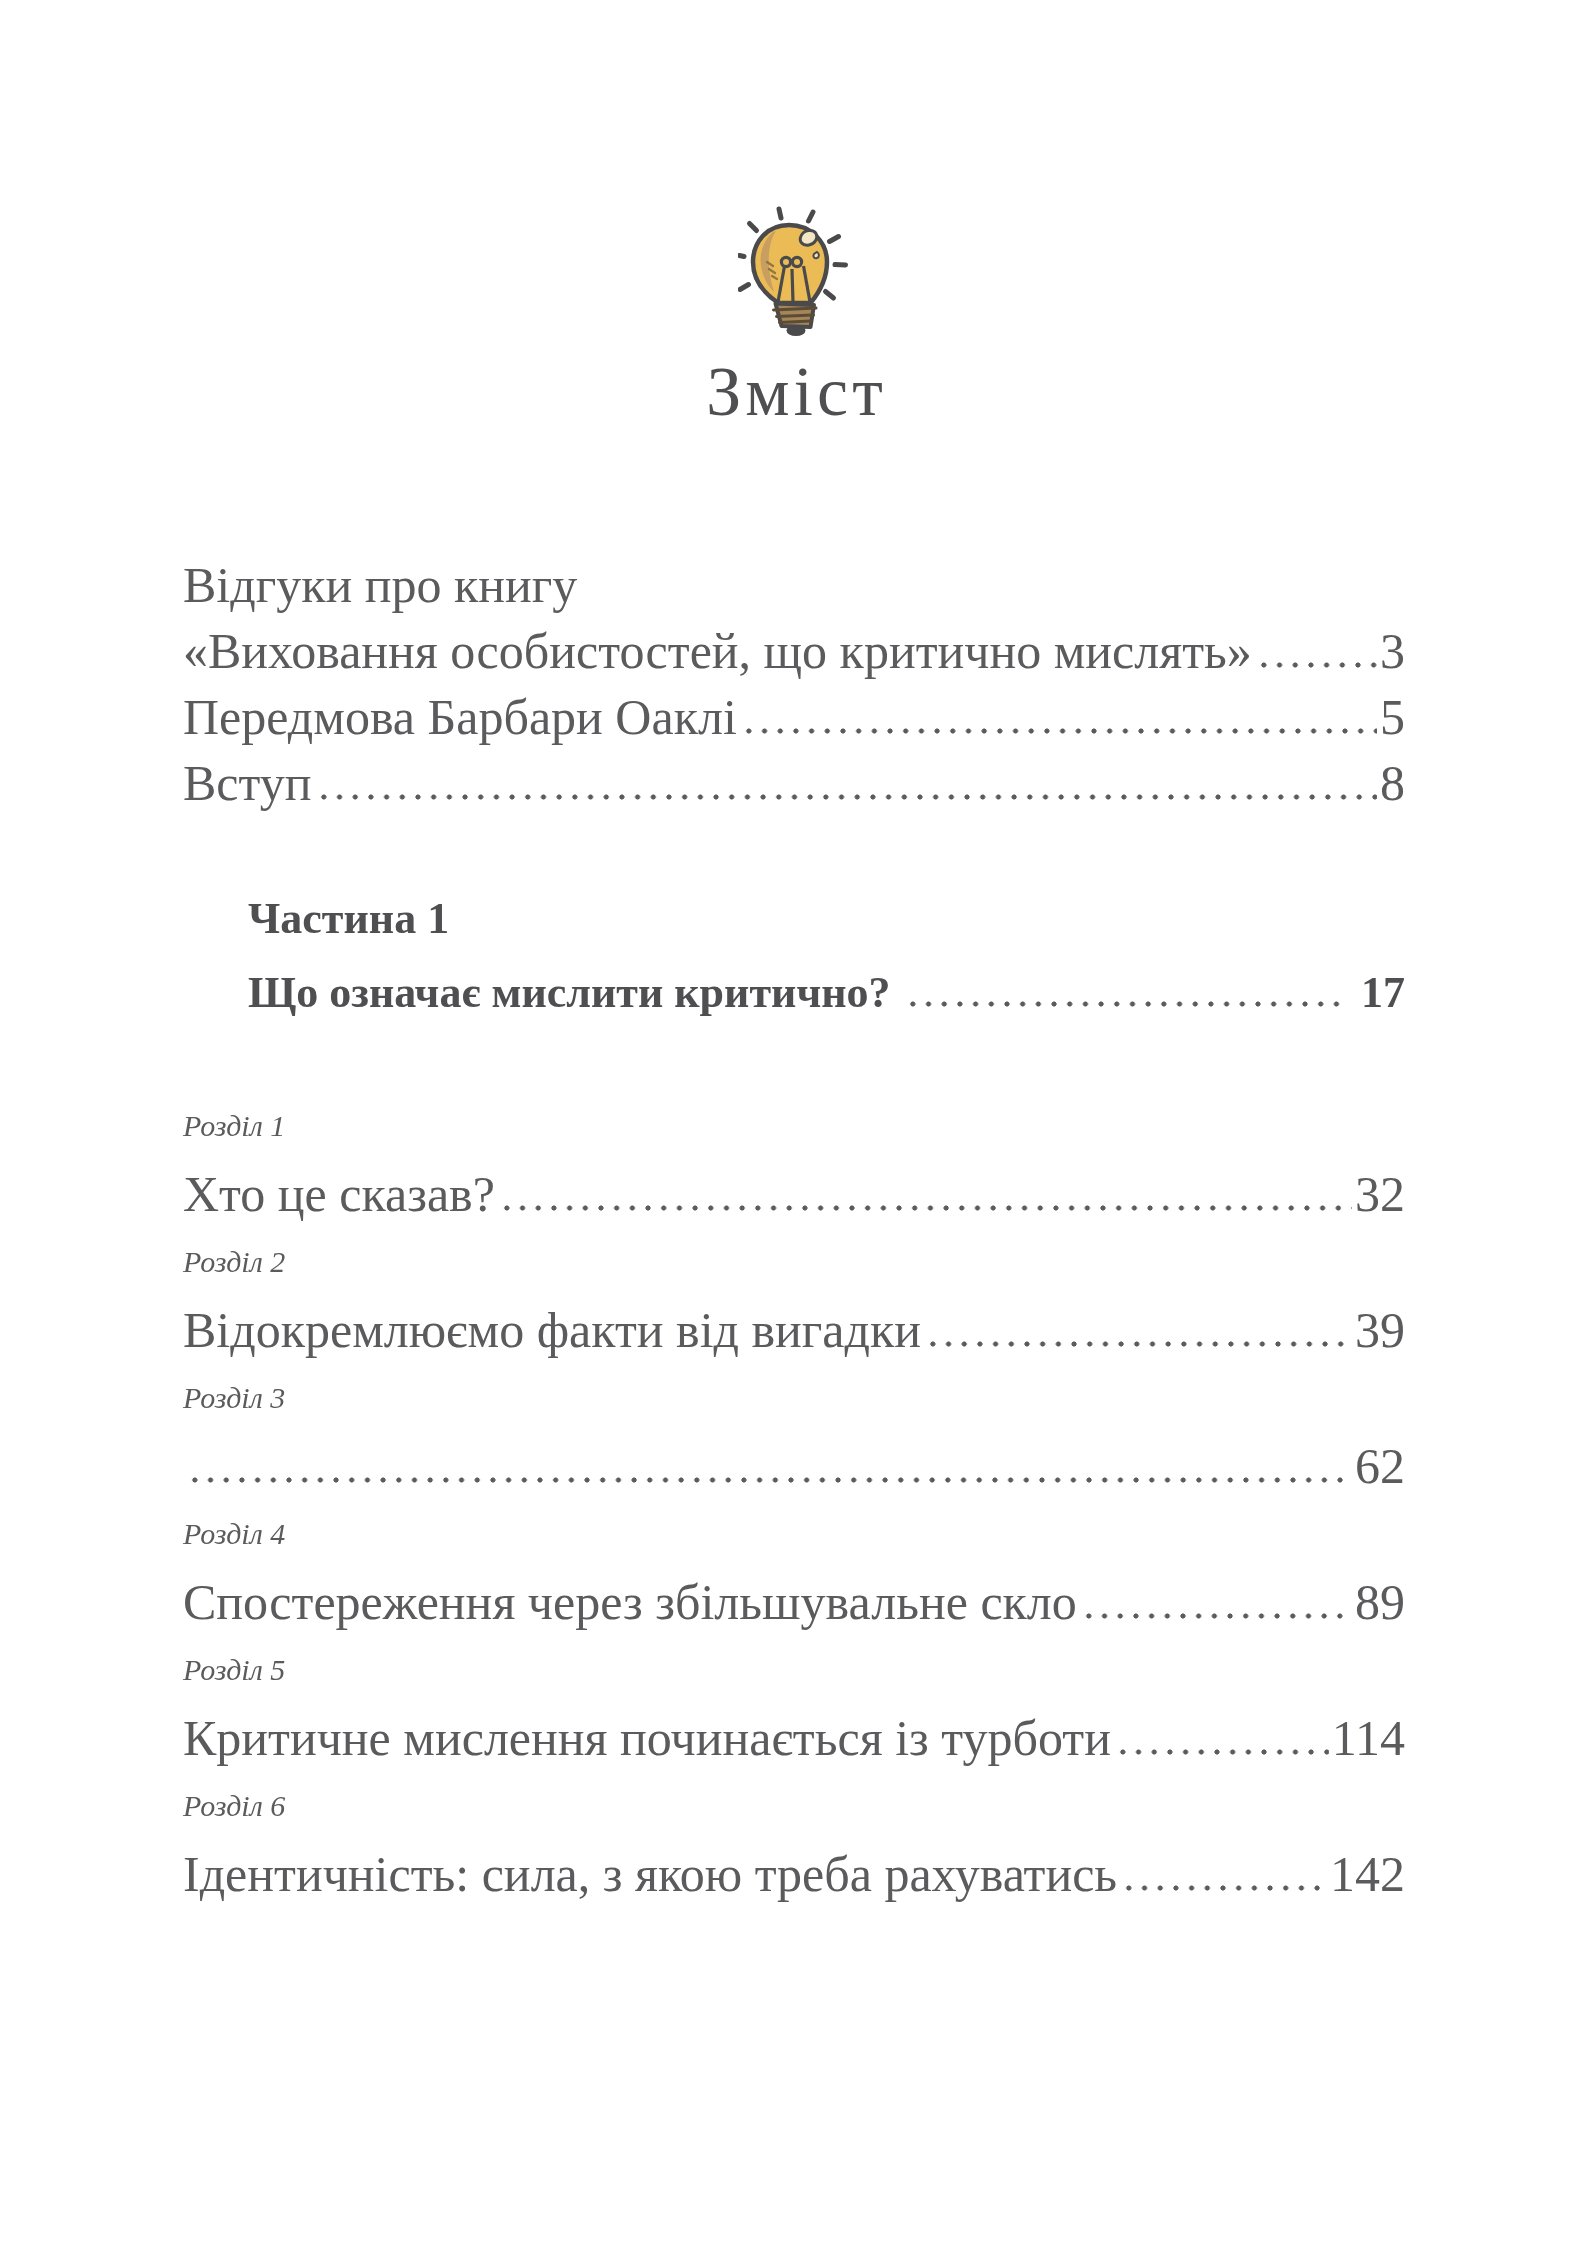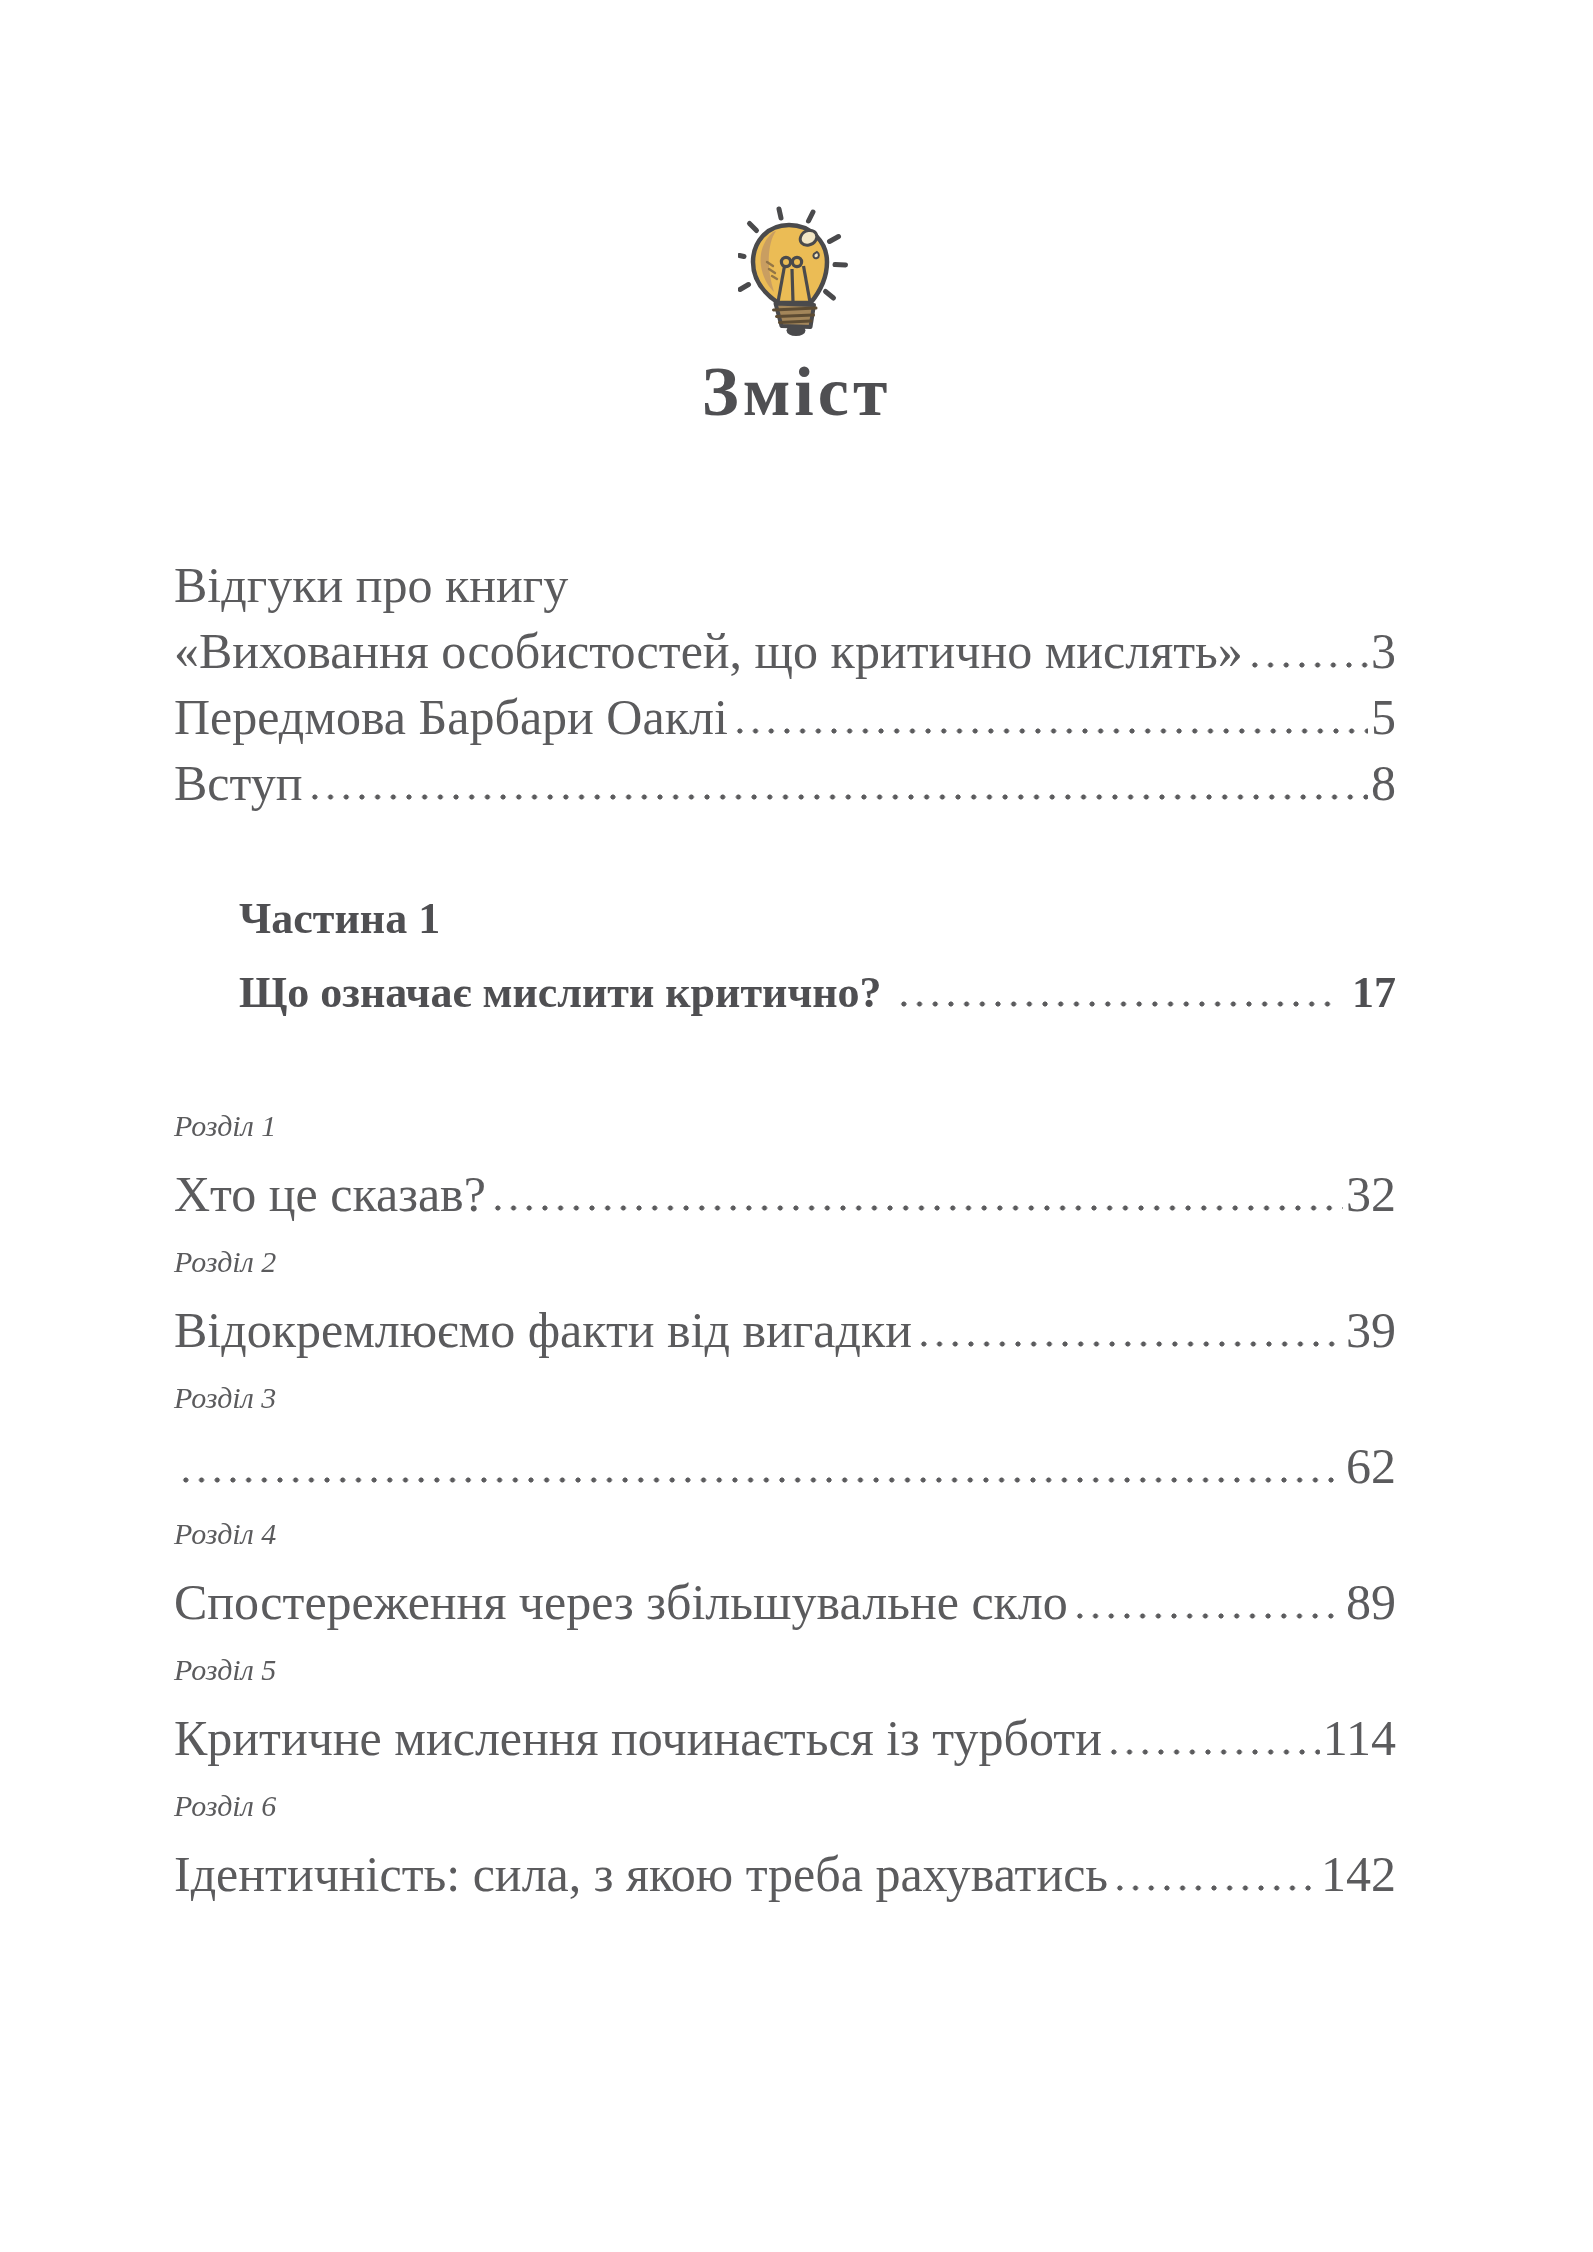--- a/index.html
+++ b/index.html
@@ -15,27 +15,27 @@
   
   .icon-wrap{
     position:absolute;top:206px;left:0;right:0;
     display:flex;justify-content:center;
   }
   
   .title{
     position:absolute;top:352px;left:0;right:0;
     margin:0;
     text-align:center;
-    font-size:70px;line-height:80px;font-weight:700;
+    font-size:70px;line-height:80px;font-weight:400;
     letter-spacing:4px;
     color:#4f4f52;
   }
   
   .toc{
-    position:absolute;top:552px;left:174px;width:1222px;
+    position:absolute;top:552px;left:183px;width:1222px;
   }
   .row{
     display:flex;align-items:baseline;
     font-size:50px;line-height:66px;height:66px;
     white-space:nowrap;
   }
   .lbl{flex:0 0 auto;}
   .num{flex:0 0 auto;}
   .leader{
     flex:1 1 auto;

